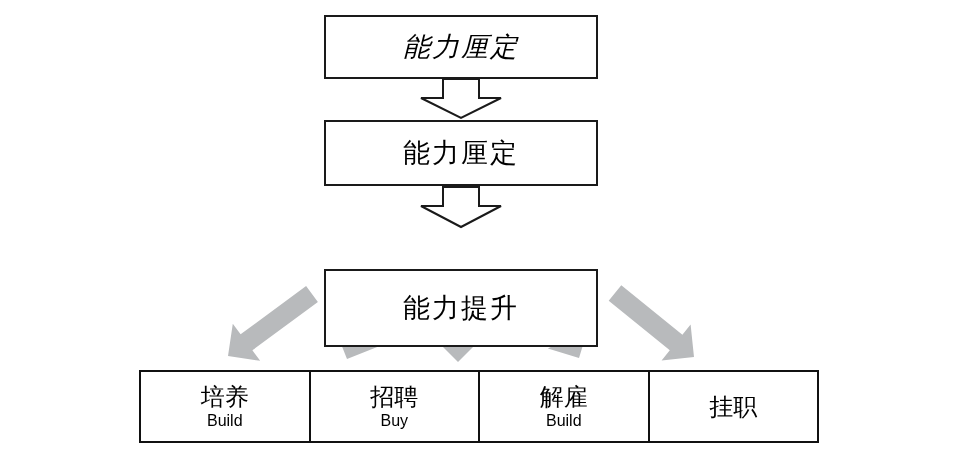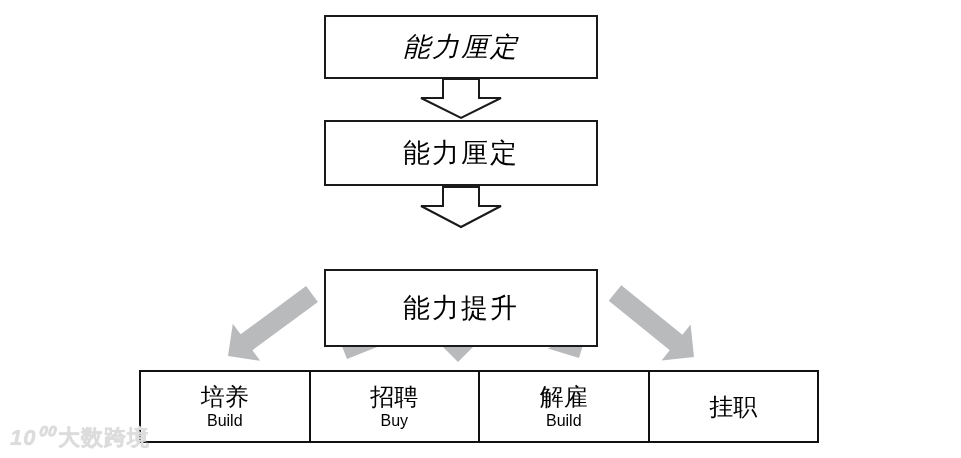--- a/index.html
+++ b/index.html
@@ -110,17 +110,14 @@
     </div>
     <div class="strategy-cell">
       <span class="zh">解雇</span>
       <span class="en">Build</span>
     </div>
     <div class="strategy-cell">
       <span class="zh">挂职</span>
     </div>
   </div>
 
-  <div class="watermark">
-    <span class="logo">10⁰⁰</span><span>大数跨境</span>
-  </div>
 
 </div>
 
 </body></html>

